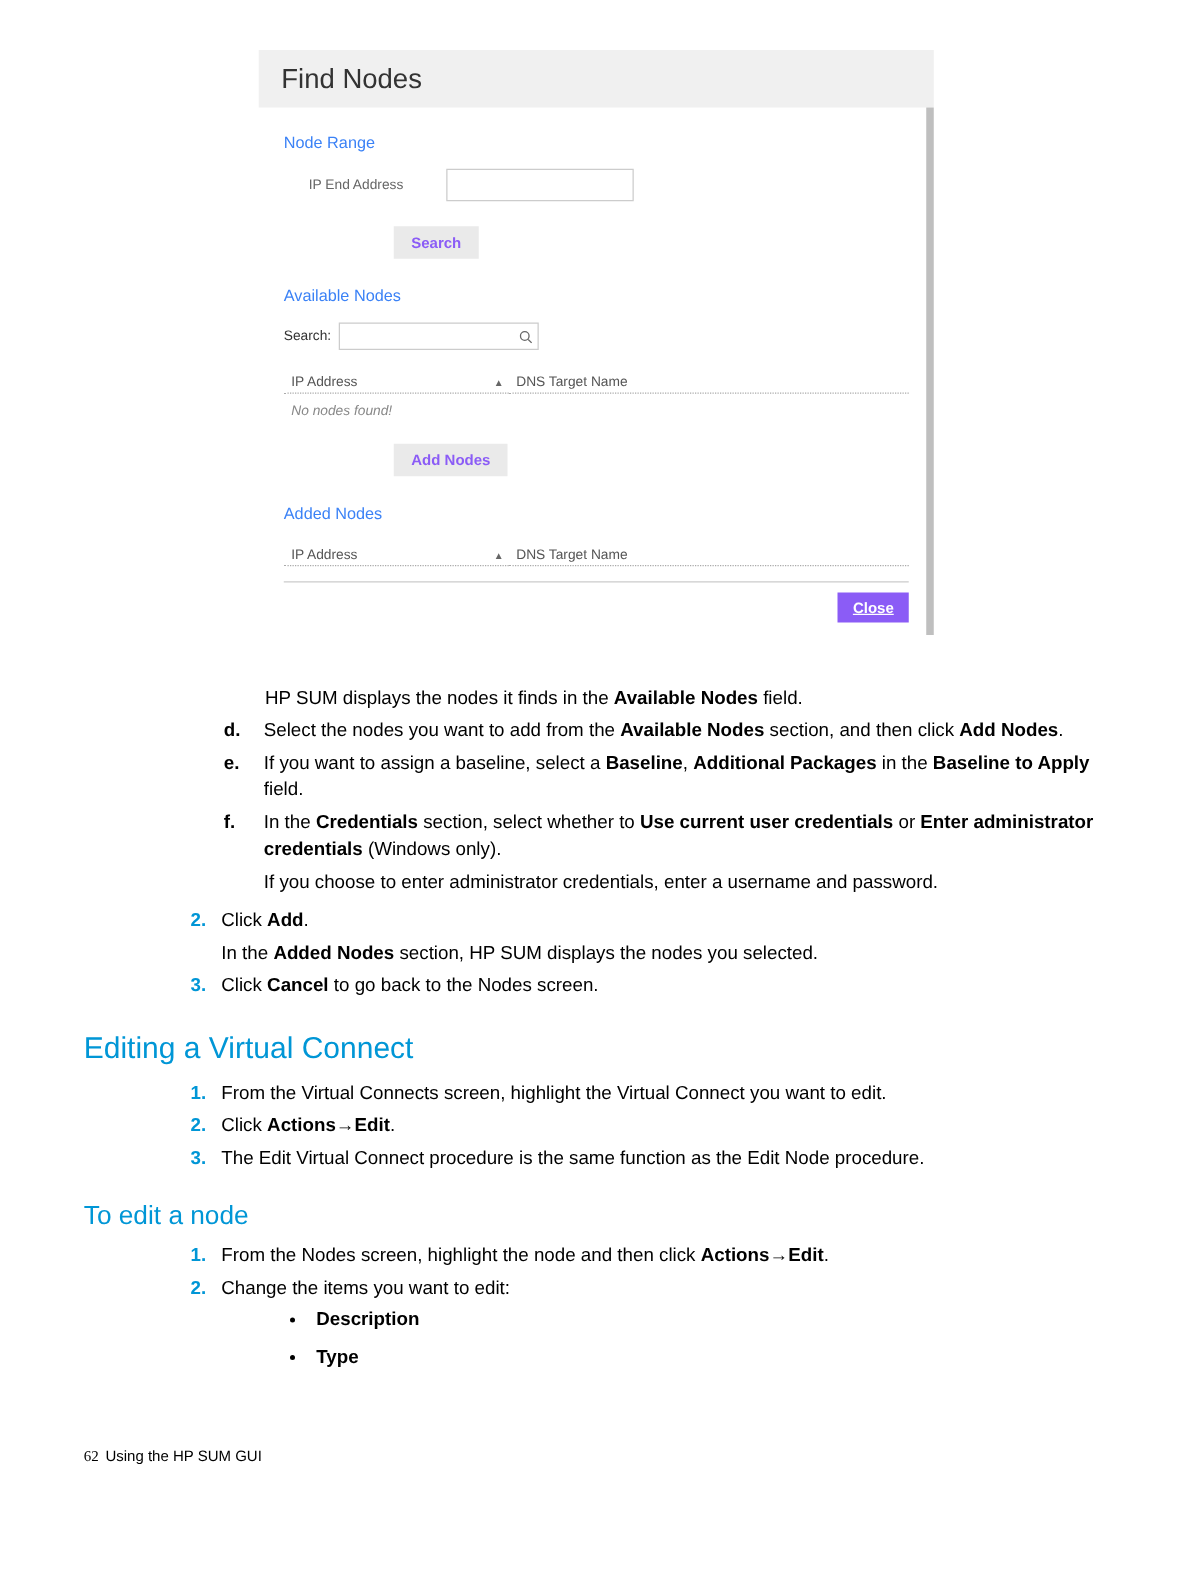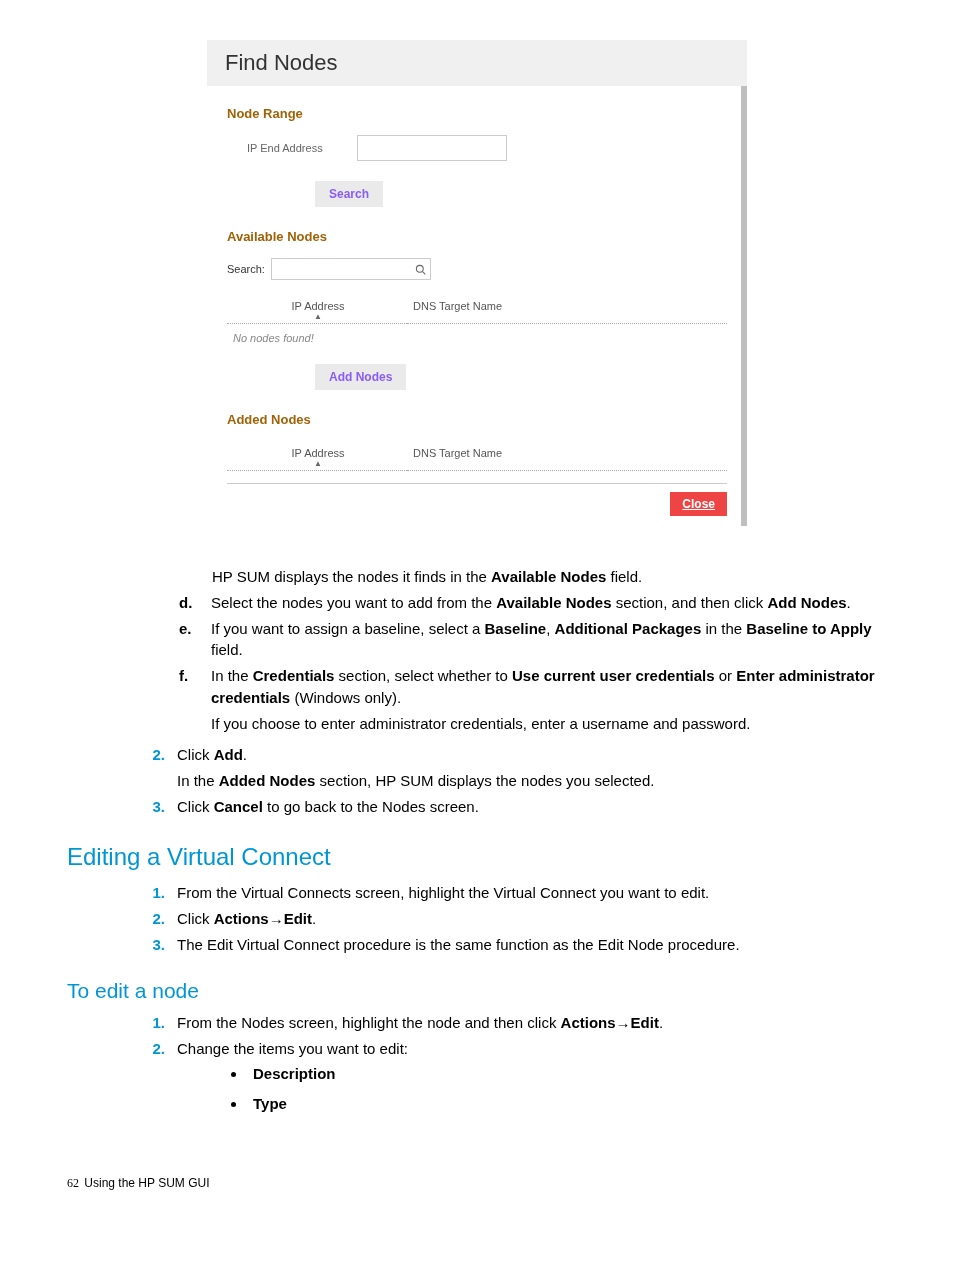--- a/index.html
+++ b/index.html
@@ -24,23 +24,23 @@
   }
   .dialog-scroll {
     position: absolute;
     right: 0;
     top: 0;
     width: 6px;
     height: 100%;
     background: #bfbfbf;
   }
   .sect-title {
-    font-weight: bold;
+    font-weight: normal;
     font-size: 13px;
-    color: #a16207;
+    color: #3b82f6;
     margin-top: 6px;
     margin-bottom: 14px;
   }
   .form-row {
     display: flex;
     align-items: center;
     margin-bottom: 10px;
   }
   .form-label {
     width: 130px;
@@ -97,21 +97,20 @@
     font-size: 11px;
     color: #555;
   }
   .col-ip {
     width: 180px;
     display: flex;
     align-items: center;
     justify-content: space-between;
     border-bottom: 1px dotted #aaa;
     padding: 2px 4px 2px 6px;
-    flex-direction: column;
   }
   .col-dns {
     flex: 1;
     border-bottom: 1px dotted #aaa;
     padding: 2px 6px;
   }
   .sort-arrow {
     font-size: 8px;
     color: #666;
   }
@@ -121,21 +120,21 @@
     color: #888;
     padding: 8px 6px 0 6px;
   }
   .dialog-footer {
     border-top: 1px solid #ccc;
     text-align: right;
     padding: 8px 0 0 0;
     margin-top: 12px;
   }
   .btn-close {
-    background: #ef4444;
+    background: #8b5cf6;
     color: #fff;
     font-weight: bold;
     font-size: 12px;
     padding: 5px 12px;
     border: none;
     cursor: pointer;
     text-decoration: underline;
   }
 
   

